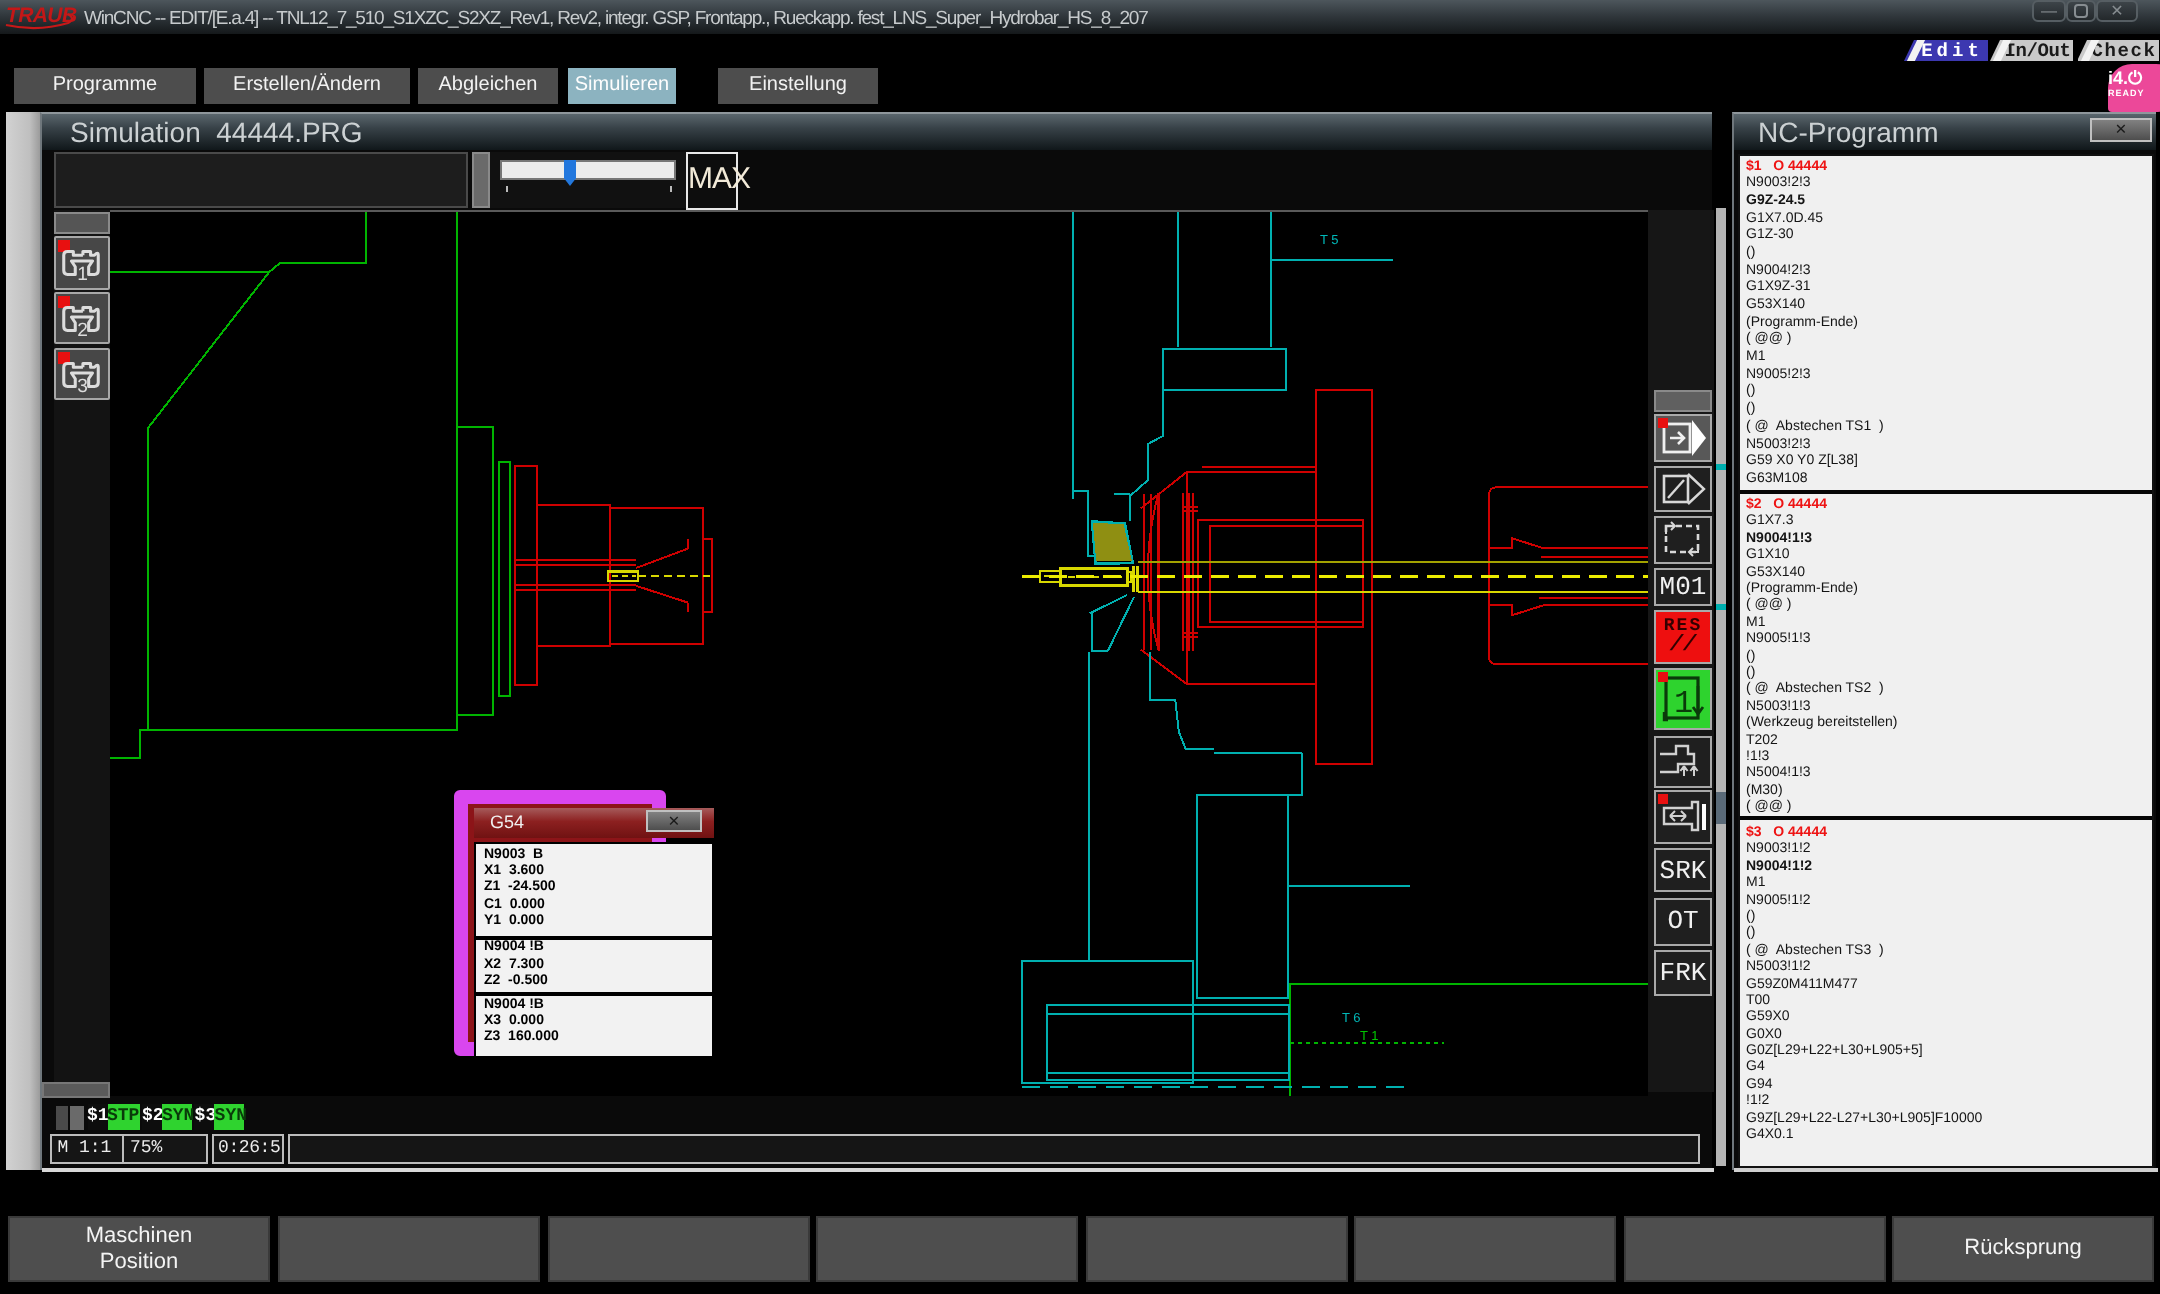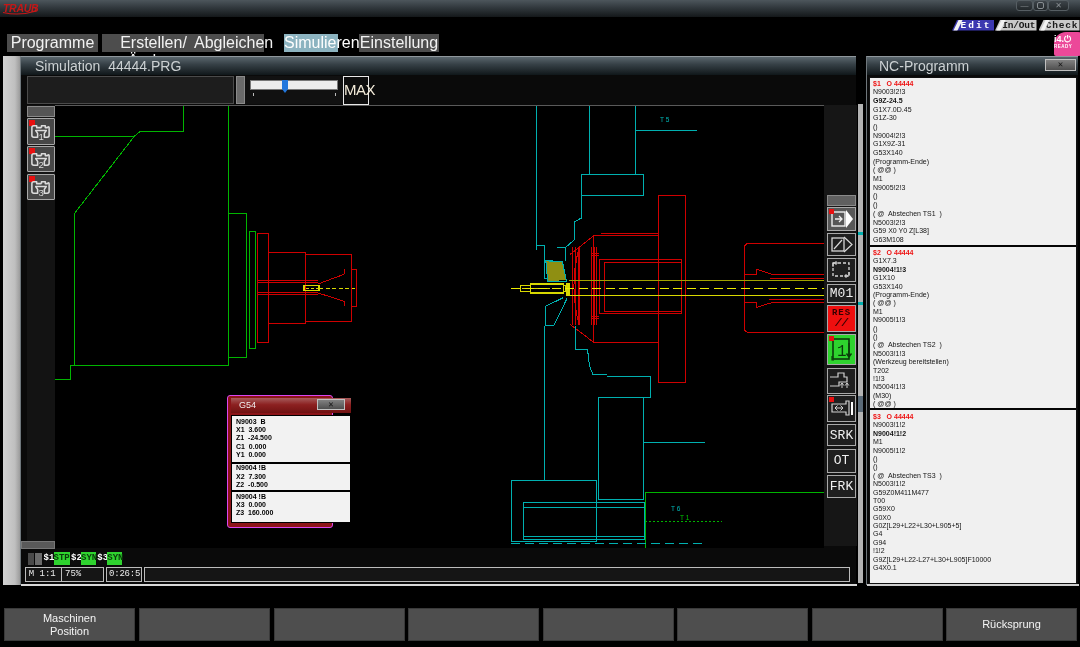--- a/index.html
+++ b/index.html
@@ -21,21 +21,21 @@
   
   .tab { top:20px; height:10.5px; font-family:"Liberation Mono", monospace;
     font-size:9.5px; font-weight:bold; text-align:center; line-height:11px;
     clip-path:polygon(5px 0, 100% 0, 100% 100%, 0 100%); }
   .tabw { background:#c9c9c9; color:#1a1a1a; }
   .slash { position:absolute; left:4px; top:0; width:3.5px; height:100%;
     background:#f2f2f2; transform:skewX(-26deg); }
 
   
   .menubtn { top:33.5px; height:18px; background:#4d4d4d; color:#f2f2f2;
-    font-size:16px; text-align:center; line-height:18px; }
+    font-size:10px; text-align:center; line-height:18px; }
 
   
   #i40 { left:1054px; top:32px; width:36px; height:24px; background:#ec4899;
     border-radius:12px 12px 12px 2px; color:#fff; text-align:left; }
   #i40 .l1 { font-size:9px; font-weight:bold; margin-top:3px; line-height:9px;}
   #i40 .l2 { font-size:4.5px; font-weight:bold; line-height:5px; letter-spacing:.5px;}
 
   
   #lstrip { left:3px; top:56px; width:17px; height:529px;
     background:linear-gradient(90deg,#d2d2d2,#bfbfbf 70%,#9b9b9b); }
@@ -100,21 +100,21 @@
     border:1.5px solid #111; color:#141414; font-size:7px; }
   .ncsec { border-bottom:2px solid #050505; padding:1.5px 0 0 3px; }
   .ncsec2 { padding-top:2.5px; }
   .nchead { color:#ee1313; font-weight:bold; }
   .ncsec div { height:8.7px; line-height:8.7px; white-space:pre; }
   .ncsec2 div { height:8.4px; line-height:8.4px; }
   .b { font-weight:bold; }
 
   
   #g54 { left:227px; top:395px; width:106px; height:133px; background:#8c1418;
-    border:1px solid #d946ef; border-radius:3px; z-index:30; }
+    border:7px solid #d946ef; border-radius:3px; z-index:30; }
   #g54t { left:3px; top:2px; width:120px; height:15px;
     background:linear-gradient(#a65b5b,#8c2020 45%,#701212); color:#f0f0f0;
     font-size:9px; line-height:15px; }
   #g54c { left:3px; top:19px; width:120px; height:108px; background:#f2f2f2;
     border:1px solid #000; color:#000; font-size:7px; font-weight:bold; }
   .g54sec { border-bottom:2px solid #000; padding:2px 0 3.5px 4px; }
   .g54s2 { padding:0 0 1px 4px; }
   .g54s3 { padding:0.5px 0 0 4px; }
   .g54sec div { height:8.2px; line-height:8.2px; white-space:pre; }
 
@@ -124,32 +124,33 @@
 </style>
 </head>
 <body>
 <div id="stage">
 
   <div class="abs" id="titlebar">
     <div class="abs" id="traub">TRAUB</div>
     <svg class="abs" style="left:1px;top:2px" width="40" height="14" viewBox="0 0 40 14">
       <path d="M2,10.5 Q18,14 33,9.5 Q37,7.5 33,5" fill="none" stroke="#c61818" stroke-width="1.1"></path>
     </svg>
+    <div class="abs" id="apptitle">WinCNC -- EDIT/[E.a.4] -- TNL12_7_510_S1XZC_S2XZ_Rev1, Rev2, integr. GSP, Frontapp., Rueckapp. fest_LNS_Super_Hydrobar_HS_8_207</div>
     <div class="abs winbtn" style="left:1016px;width:17px">—</div>
     <div class="abs winbtn" style="left:1033px;width:15px"><span style="display:inline-block;width:7px;height:7px;border:1.5px solid #878d91;border-radius:2px;vertical-align:middle"></span></div>
     <div class="abs winbtn" style="left:1048px;width:21px">✕</div>
   </div>
 
   <div class="abs tab" style="left:952px;width:42px;background:#3c38b0;color:#fff;letter-spacing:2px;text-indent:6px"><div class="slash"></div>Edit</div>
   <div class="abs tab tabw" style="left:995px;width:41.5px;letter-spacing:-0.2px;text-indent:6px"><div class="slash"></div>In/Out</div>
   <div class="abs tab tabw" style="left:1038.5px;width:41px;letter-spacing:0.8px;text-indent:6px"><div class="slash"></div>Check</div>
 
   <div class="abs menubtn" style="left:7px;width:91px">Programme</div>
   <div class="abs menubtn" style="left:102px;width:103px">Erstellen/Ändern</div>
-  <div class="abs menubtn" style="left:194px;width:70px">Abgleichen</div>
+  <div class="abs menubtn" style="left:209px;width:70px">Abgleichen</div>
   <div class="abs menubtn" style="left:284px;width:54px;background:#8cb3c0;color:#fdfdfd">Simulieren</div>
   <div class="abs menubtn" style="left:359px;width:80px">Einstellung</div>
 
   <div class="abs" id="i40">
       <div class="l1">i4.⏻</div>
       <div class="l2">READY</div>
     </div>
 
   <div class="abs" id="lstrip"></div>
 

